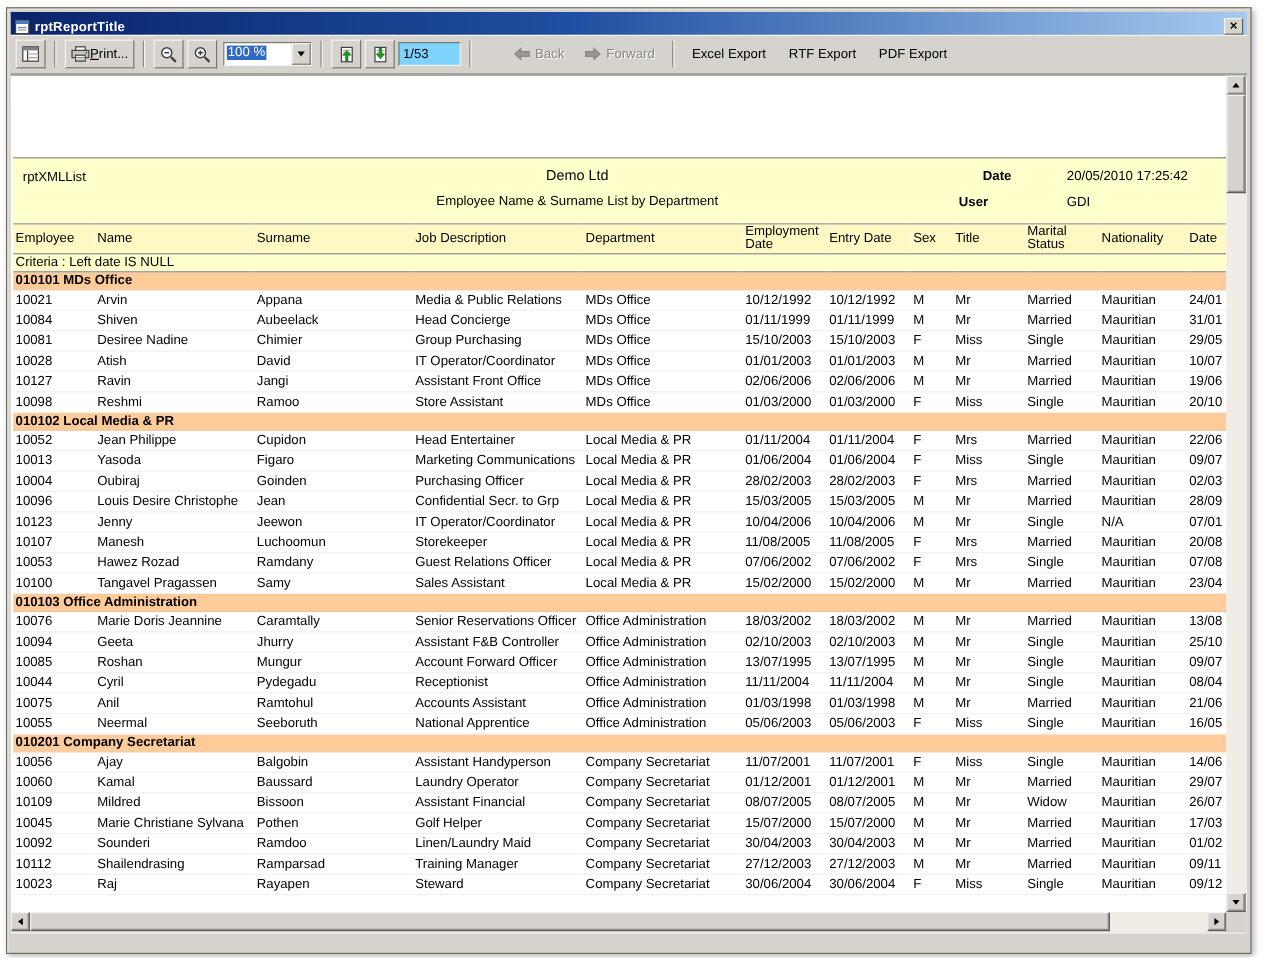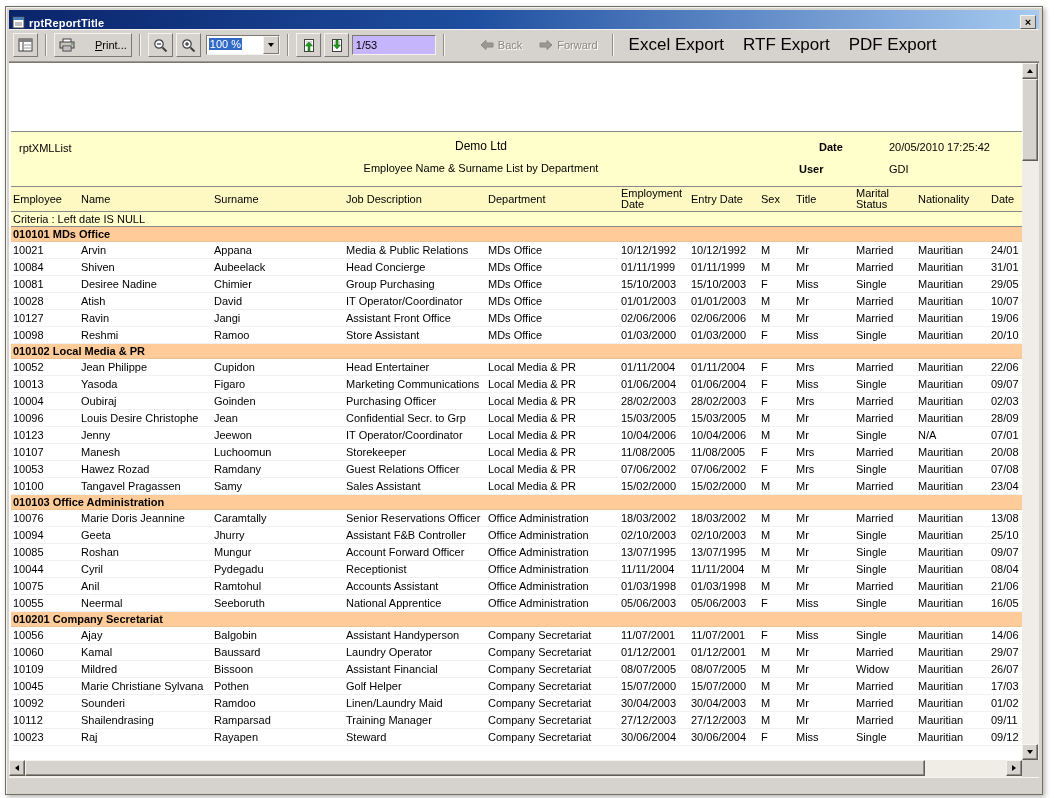--- a/index.html
+++ b/index.html
@@ -29,33 +29,33 @@
   
   .toolbar {
     height:33px; flex:0 0 33px; background:#d6d3ce;
     display:flex; align-items:center; padding:0 4px; gap:3px;
     border-bottom:1px solid #9a988f; box-shadow:inset 0 1px 0 #f4f3ef;
     font-size:11px; color:#000;
   }
   .tbtn {
     height:24px; min-width:24px; background:#d6d3ce;
     border:1px solid; border-color:#f4f3ef #7a786f #7a786f #f4f3ef;
-    display:flex; align-items:center; justify-content:center; gap:20px;
+    display:flex; align-items:center; justify-content:center; gap:0;
     padding:0 4px; cursor:default; font-size:11px;
   }
-  .flatbtn { height:24px; display:flex; align-items:center; padding:0 7px; background:transparent; border:1px solid transparent; font-size:17px; }
+  .flatbtn { height:24px; display:flex; align-items:center; padding:0 7px; background:transparent; border:1px solid transparent; font-size:11px; }
   .sep { width:2px; height:22px; border-left:1px solid #8f8d84; border-right:1px solid #f7f6f2; margin:0 4px; }
   .print-label::first-letter { text-decoration:underline; }
   .combo { display:flex; height:20px; border:1px solid; border-color:#7a786f #f4f3ef #f4f3ef #7a786f; background:#fff; margin-left:2px; }
   .combo-text { width:56px; padding:2px 2px; font-size:11px; }
   .combo-text .sel { background:#316ac5; color:#fff; padding:0 1px;margin-top:42px; }
   .combo-arrow { width:16px; background:#d6d3ce; border:1px solid; border-color:#f4f3ef #7a786f #7a786f #f4f3ef; display:flex; align-items:center; justify-content:center; }
   .pagebox {
-    width:84px; height:20px; border:1px solid; border-color:#7a786f #f4f3ef #f4f3ef #7a786f;
-    background:#c4b5fd; font-size:11px; padding:0 3px; font-family:"Liberation Sans", sans-serif;
+    width:52px; height:20px; border:1px solid; border-color:#7a786f #f4f3ef #f4f3ef #7a786f;
+    background:#7dd3fc; font-size:11px; padding:0 3px; font-family:"Liberation Sans", sans-serif;
   }
   .navbtn { display:flex; align-items:center; gap:4px; padding:0 6px; height:24px; color:#8a887f; text-shadow:1px 1px 0 #fff; font-size:11px; }
   .tri-down { width:0; height:0; border-left:3px solid transparent; border-right:3px solid transparent; border-top:4px solid #000; }
 
   
   .viewport-wrap { flex:1; position:relative; background:#fff; border-top:1px solid #7a786f; overflow:hidden; }
   .report-page { position:absolute; left:0; top:0; right:17px; bottom:0; background:#fff; overflow:hidden;margin-top:26px; }
   .report-body { width:1048px; margin-left:2px; padding-top:42px; }
 
   .band {

